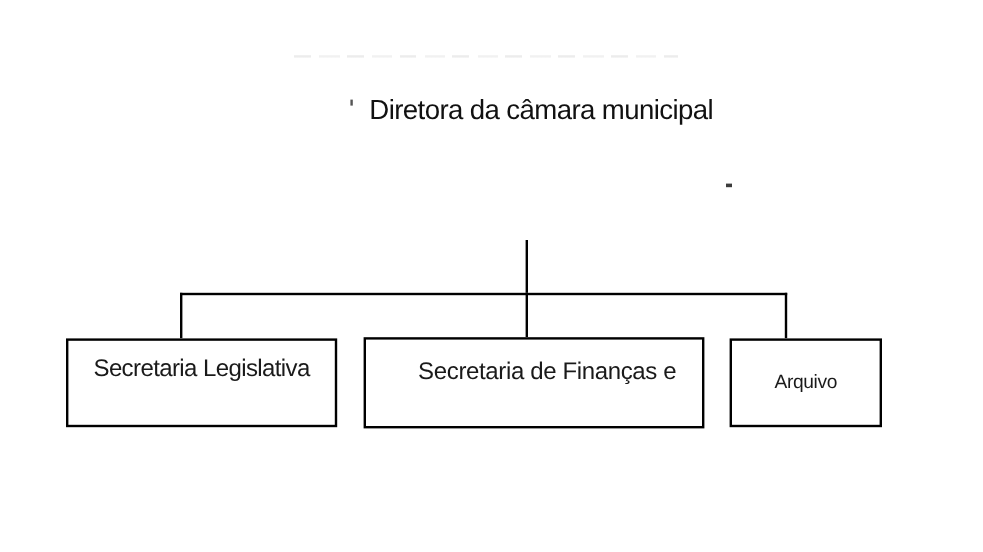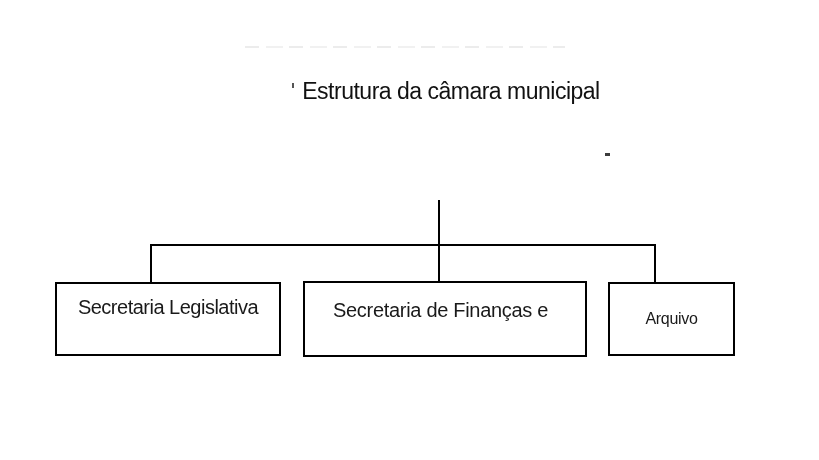--- a/index.html
+++ b/index.html
@@ -83,20 +83,21 @@
     letter-spacing: -0.5px;
     white-space: nowrap;
   }
   .node-mid {
     left: 303px;
     top: 281px;
     width: 284px;
     height: 76px;
     padding: 12px 6px 0 28px;
     line-height: 31px;
+    text-align: center;
   }
   .node-mid .line { display: block; white-space: nowrap; }
   .node-right {
     left: 608px;
     top: 282px;
     width: 127px;
     height: 74px;
     display: flex;
     align-items: center;
     justify-content: center;
@@ -114,21 +115,21 @@
 </style>
 </head>
 <body>
 
 <div class="page">
 
   <div class="erased-band"></div>
   <div class="stray-tick"></div>
   <div class="stray-dot"></div>
 
-  <div class="title">Estrutura da câmara municipal</div>
+  <div class="title">Diretora da câmara municipal</div>
 
   <div class="conn conn-stem"></div>
   <div class="conn conn-hbar"></div>
   <div class="conn conn-drop-l"></div>
   <div class="conn conn-drop-m"></div>
   <div class="conn conn-drop-r"></div>
 
 
   <div class="node node-left">
     <span>Secretaria Legislativa</span>

